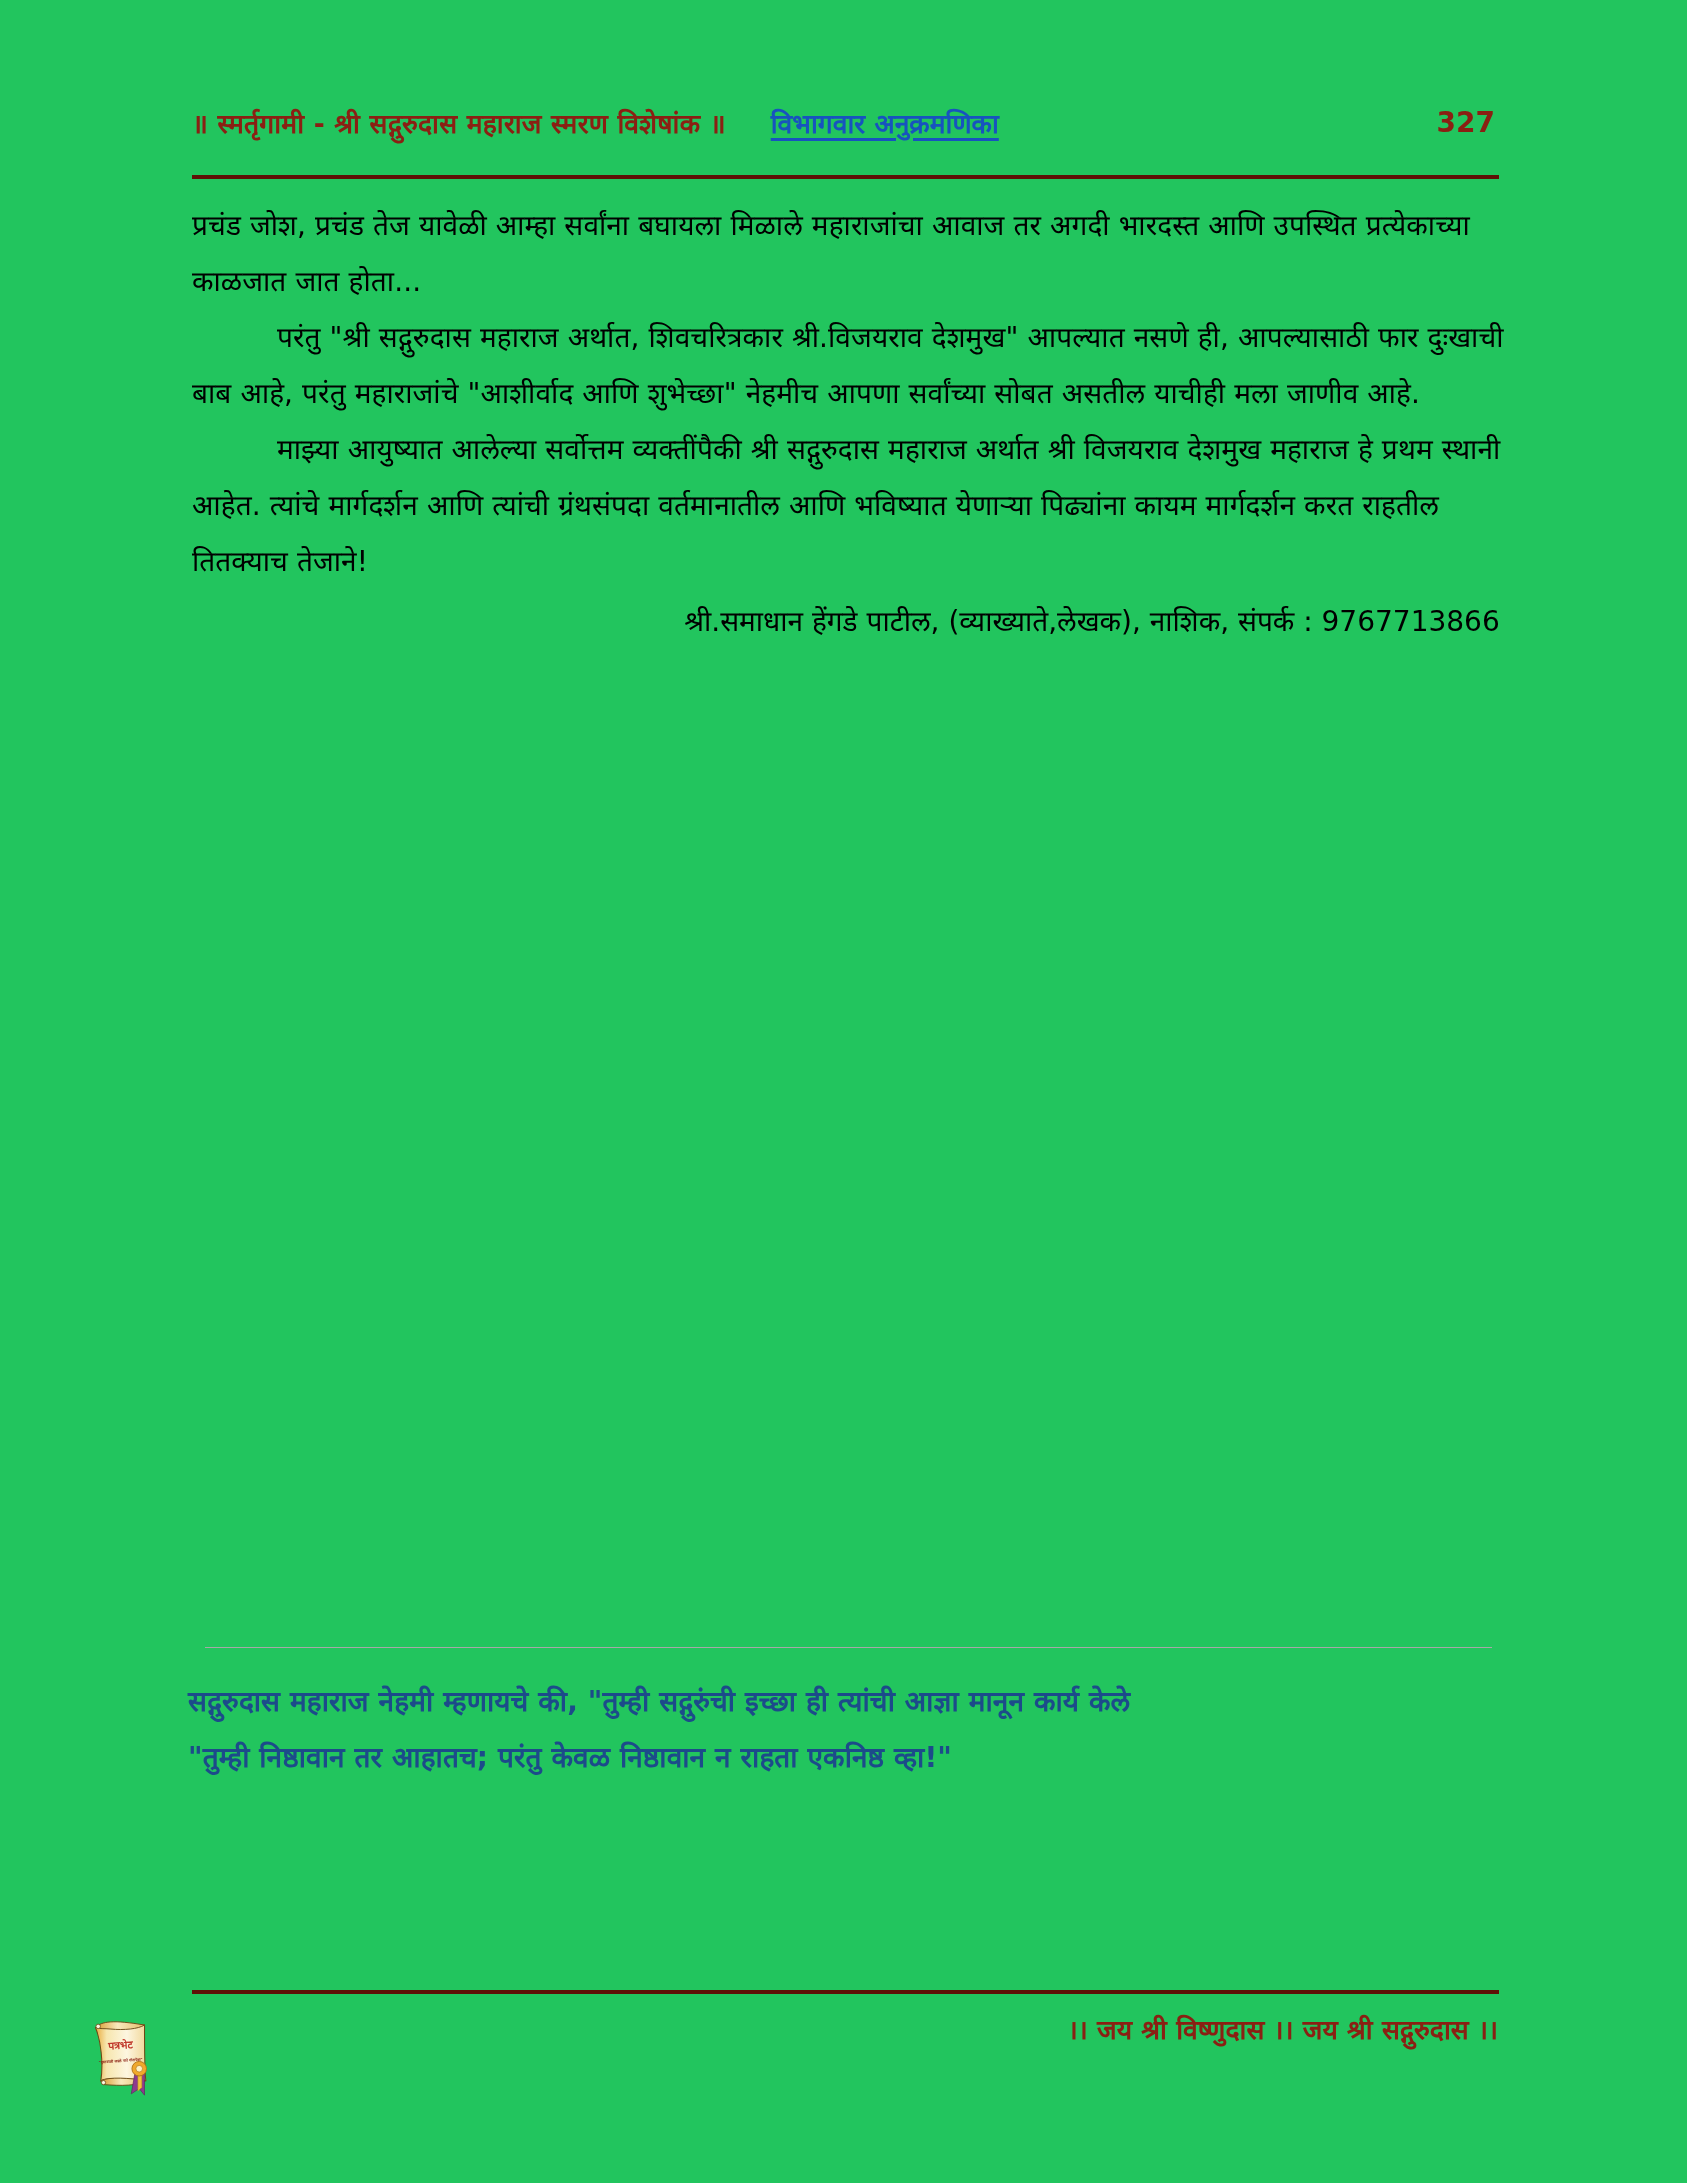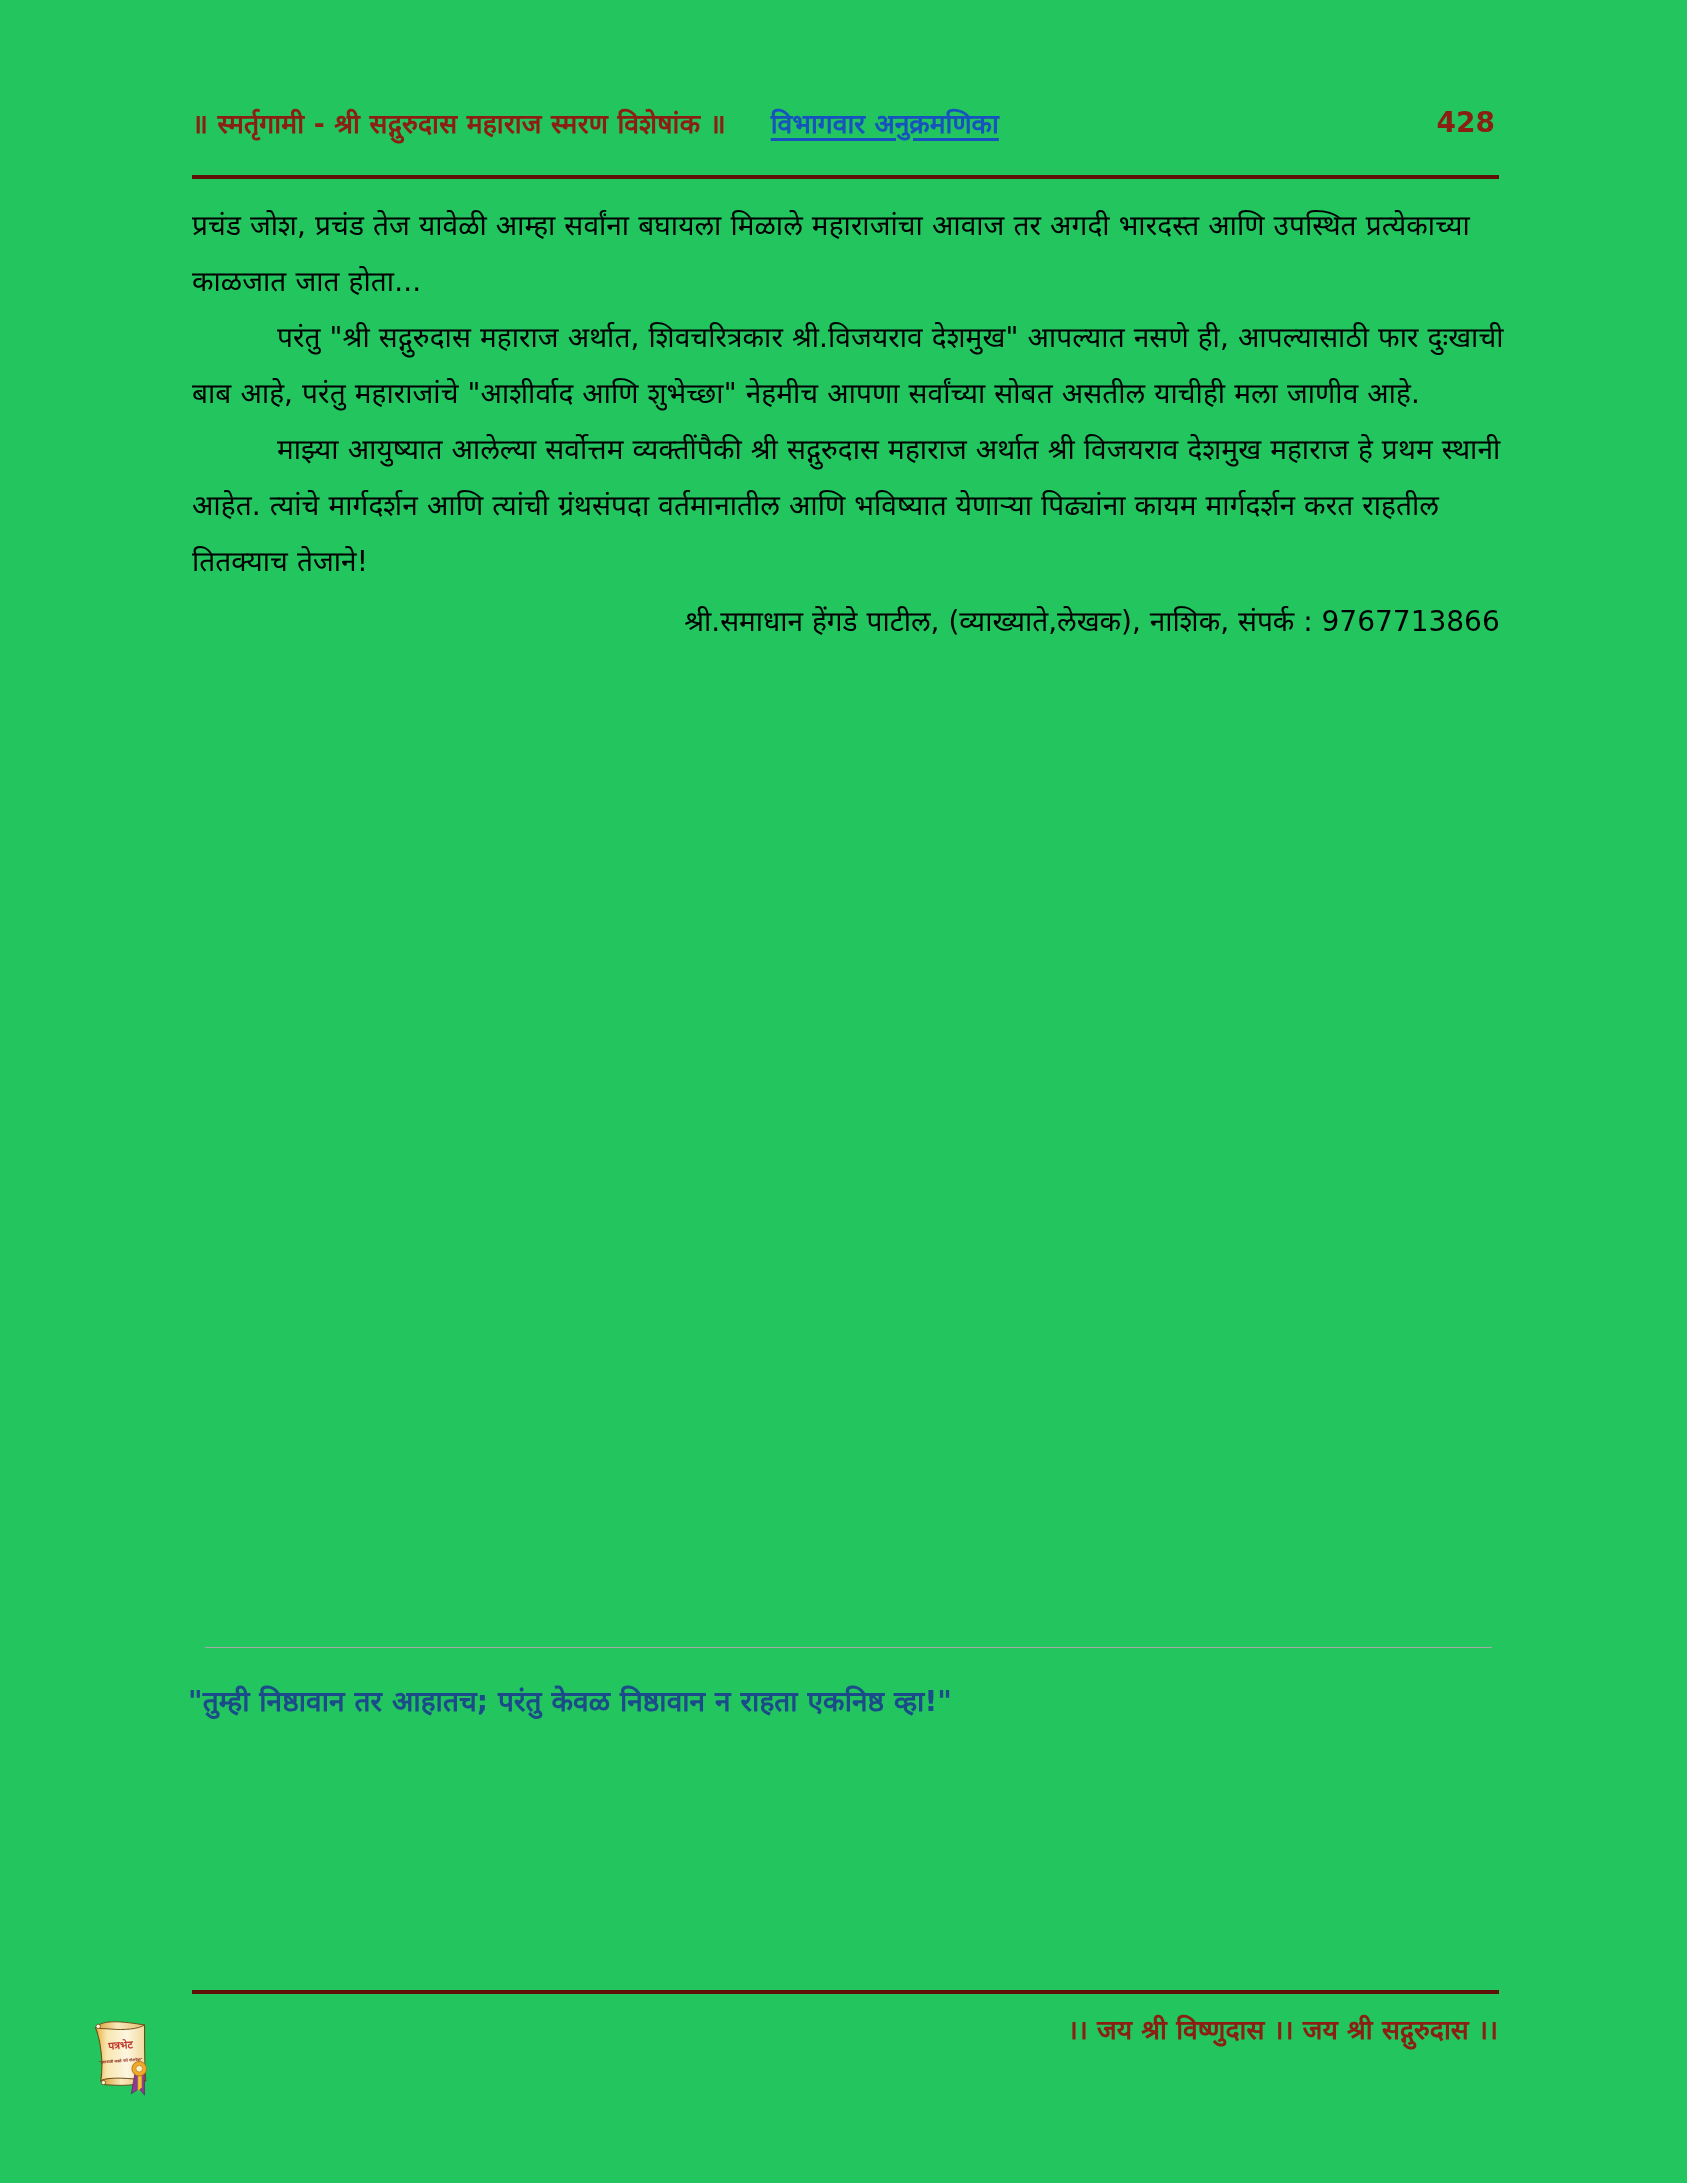--- a/index.html
+++ b/index.html
@@ -160,21 +160,21 @@
   .logo svg { display: block; }
 </style>
 </head>
 <body>
 
 <div class="page">
 
   <div class="header-row">
     <span class="header-title">॥ स्मर्तृगामी - श्री सद्गुरुदास महाराज स्मरण विशेषांक ॥</span>
     <a class="header-link" href="#">विभागवार अनुक्रमणिका</a>
-    <span class="header-pageno">428</span>
+    <span class="header-pageno">327</span>
   </div>
 
   <div class="rule-top"></div>
 
   <div class="body-block">
 
     <p class="para">
       <span>प्रचंड जोश, प्रचंड तेज यावेळी आम्हा सर्वांना बघायला मिळाले महाराजांचा आवाज तर अगदी भारदस्त आणि उपस्थित प्रत्येकाच्या काळजात जात होता...</span>
     </p>
 
@@ -185,20 +185,21 @@
     <p class="para">
       <span class="indent"></span><span>माझ्या आयुष्यात आलेल्या सर्वोत्तम व्यक्तींपैकी श्री सद्गुरुदास महाराज अर्थात श्री विजयराव देशमुख महाराज हे प्रथम स्थानी आहेत. त्यांचे मार्गदर्शन आणि त्यांची ग्रंथसंपदा वर्तमानातील आणि भविष्यात येणाऱ्या पिढ्यांना कायम मार्गदर्शन करत राहतील तितक्याच तेजाने!</span>
     </p>
 
     <p class="signature">श्री.समाधान हेंगडे पाटील, (व्याख्याते,लेखक), नाशिक, संपर्क : 9767713866</p>
   </div>
 
   <div class="rule-thin"></div>
 
   <div class="quote-block">
+    <p class="quote-line">सद्गुरुदास महाराज नेहमी म्हणायचे की, "तुम्ही सद्गुरुंची इच्छा ही त्यांची आज्ञा मानून कार्य केले</p>
     <p class="quote-line">"तुम्ही निष्ठावान तर आहातच; परंतु केवळ निष्ठावान न राहता एकनिष्ठ व्हा!"</p>
   </div>
 
   <div class="rule-bottom"></div>
   <div class="footer-text">।। जय श्री विष्णुदास ।। जय श्री सद्गुरुदास ।।</div>
 
   <div class="logo">
     <svg viewBox="0 0 130 175" width="86" height="116" xmlns="http://www.w3.org/2000/svg" aria-hidden="true">
       <defs>
         <linearGradient id="scrollgrad" x1="0" y1="0" x2="1" y2="0">

